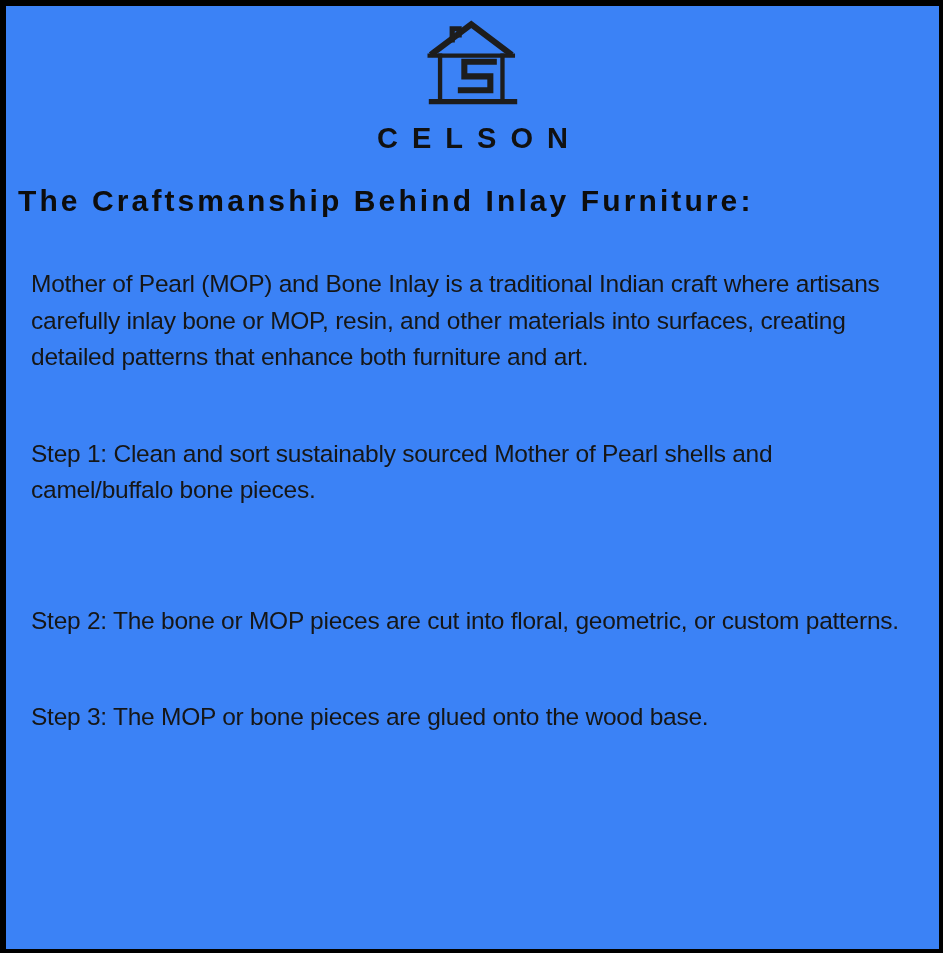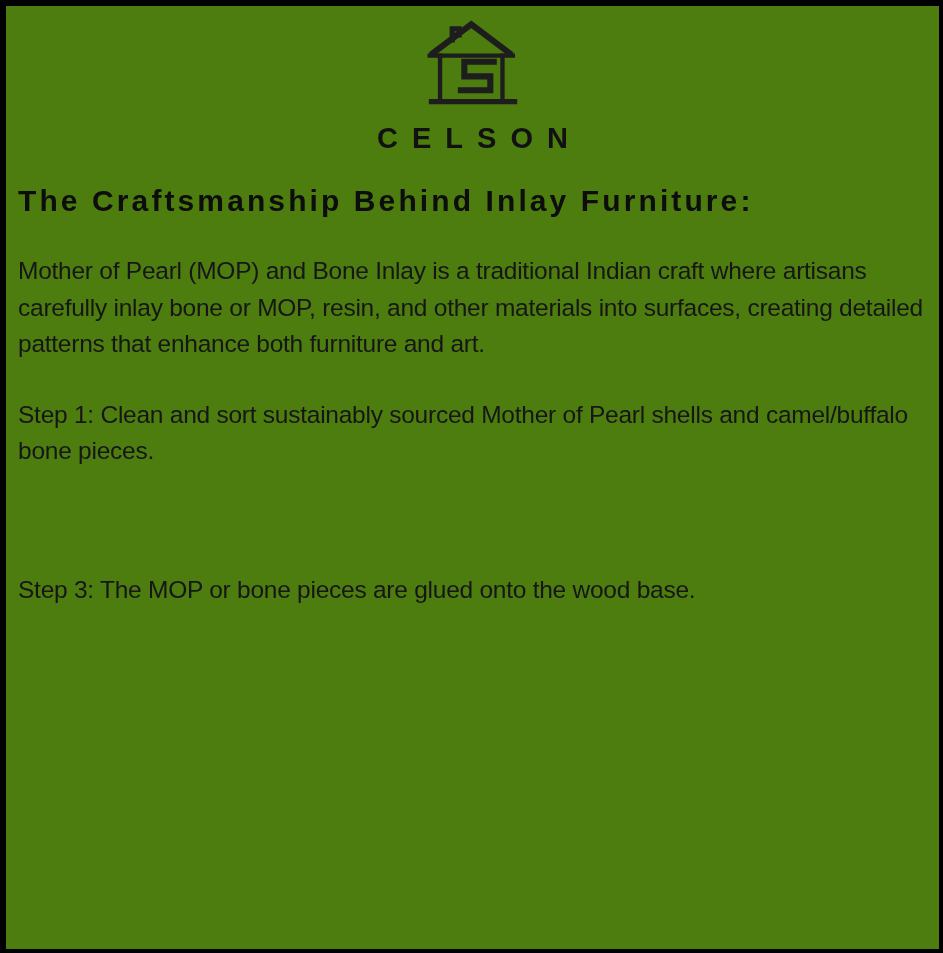--- a/index.html
+++ b/index.html
@@ -10,21 +10,21 @@
   }
   body {
     font-family: "Liberation Sans", sans-serif;
   }
 
   .poster {
     position: relative;
     width: 943px;
     height: 953px;
     box-sizing: border-box;
-    background: #4d7c0f;
+    background: #3b82f6;
     border-top: 6px solid #000000;
     border-left: 6px solid #000000;
     border-right: 4px solid #000000;
     border-bottom: 4px solid #000000;
     overflow: hidden;
   }
 
   
   .brand {
     padding-top: 8px;
@@ -58,21 +58,21 @@
     font-family: "Liberation Sans", sans-serif;
     font-size: 30px;
     font-weight: 700;
     letter-spacing: 3.1px;
     color: #0d0d0d;
     line-height: 1.2;
     white-space: nowrap;
   }
 
   .para {
-    margin: 0;
+    margin: 13px;
     font-family: "Liberation Sans", sans-serif;
     font-size: 24.5px;
     font-weight: 400;
     line-height: 36.5px;
     color: #161616;
     letter-spacing: -0.25px;
   }
 
   
   .gap-intro   { height: 34px; }
@@ -121,20 +121,21 @@
 
     <div class="gap-block"></div>
 
     <p class="para"><span class="step-label">Step 1:</span><span class="step-colon-thin"></span><span> Clean and sort sustainably sourced Mother of Pearl shells and camel/buffalo bone pieces.</span></p>
 
     <div class="gap-block"></div>
 
 
     <div class="gap-block"></div>
 
+    <p class="para"><span class="step-label">Step 2:</span><span class="step-colon-thin"></span><span> The bone or MOP pieces are cut into floral, geometric, or custom patterns.</span></p>
 
     <div class="gap-block"></div>
 
     <p class="para"><span class="step-label">Step 3:</span><span class="step-colon-thin"></span><span> The MOP or bone pieces are glued onto the wood base.</span></p>
 
     <div class="gap-block"></div>
 
 
     <div class="gap-block"></div>
 

